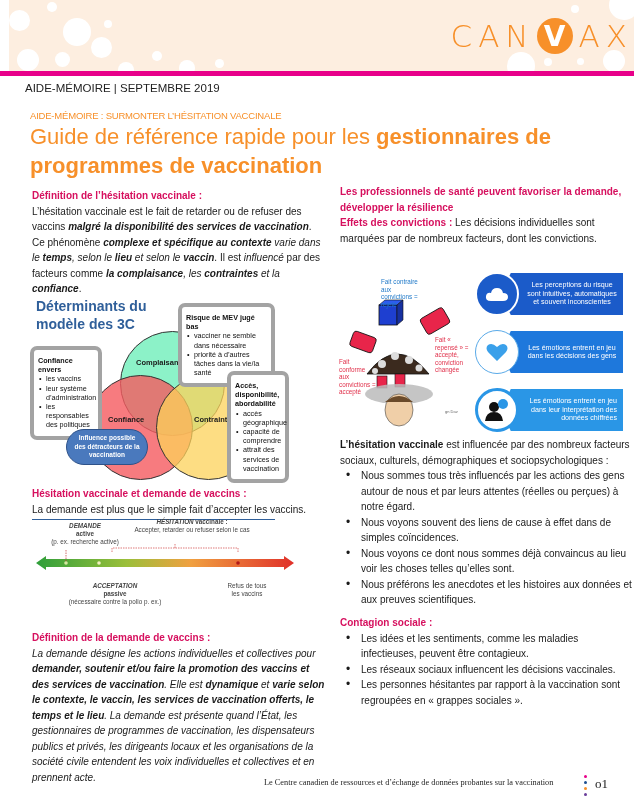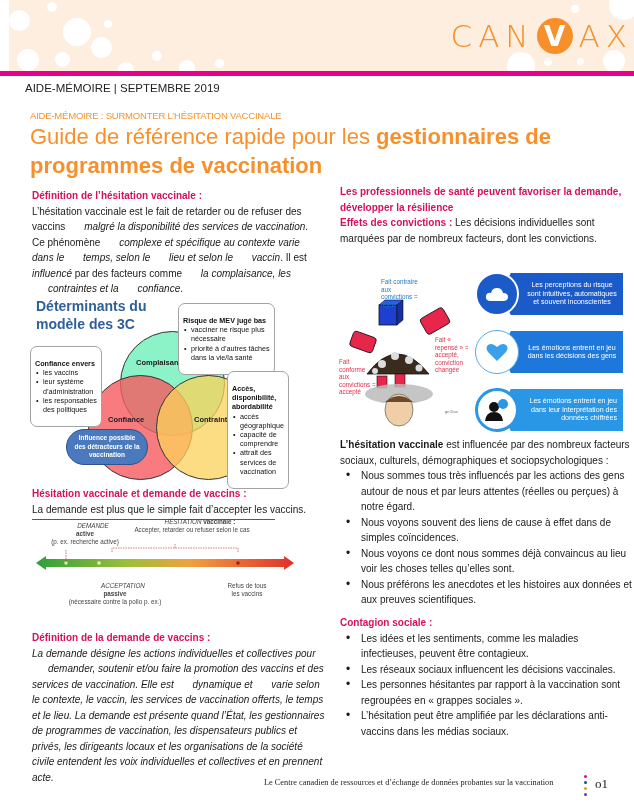--- a/index.html
+++ b/index.html
@@ -19,31 +19,31 @@
   .title { position: absolute; left: 30px; top: 122px; width: 560px; font-size: 22px; color: #f7902a; line-height: 29px; }
   .title b { font-weight: bold; }
 
   .col { position: absolute; width: 290px; font-size: 10px; line-height: 15.5px; }
   .left { left: 32px; }
   .right { left: 340px; }
 
   .h-pink { color: #d6105e; font-weight: bold; }
   .b { font-weight: bold; }
   .i { font-style: italic; }
-  .bi { font-weight: normal; font-style: italic; margin-left: 16px; }
+  .bi { font-weight: bold; font-style: italic; }
 
   ul.bul { list-style: none; margin: 0; padding: 0; }
   ul.bul li { position: relative; padding-left: 21px; }
   ul.bul li::before { content: "•"; position: absolute; left: 6px; top: 0; font-size: 12px; }
 
   
   .venn { position: absolute; left: 28px; top: 293px; width: 268px; height: 178px; }
   .venn .vtitle { position: absolute; left: 8px; top: 4px; font-size: 14px; line-height: 18px; color: #2f5f9a; font-weight: bold; }
   .circ { position: absolute; width: 105px; height: 105px; border-radius: 50%; border: 1.5px solid #333; }
-  .callout { position: absolute; background: #fff; border: 1px solid #a3a3a3; border-radius: 7px; font-size: 7.2px; line-height: 9.2px; padding: 12px 4px; color: #111; }
+  .callout { position: absolute; background: #fff; border: 4px solid #a3a3a3; border-radius: 7px; font-size: 7.2px; line-height: 9.2px; padding: 6px 4px; color: #111; }
   .callout .ct { font-weight: bold; }
   .callout ul { list-style: none; }
   .callout li { position: relative; padding-left: 8px; }
   .callout li::before { content: "•"; position: absolute; left: 1px; }
   .cloud { position: absolute; background: #4a79bd; color: #fff; font-size: 6.5px; font-weight: bold; text-align: center; line-height: 8.5px; border-radius: 22px; padding: 4px 6px; border: 1px solid #2e5289; }
 
   
   .spectrum { position: absolute; left: 30px; top: 522px; width: 270px; height: 96px; font-size: 6.3px; color: #444; }
   .spectrum .lbl { position: absolute; text-align: center; line-height: 8px; }
   .spectrum .arrowbar { position: absolute; left: 6px; top: 46px; width: 258px; height: 12px; }
@@ -121,21 +121,21 @@
     <div class="ct">Confiance envers</div>
     <ul>
       <li>les vaccins</li>
       <li>leur système d’administration</li>
       <li>les responsables des politiques</li>
     </ul>
   </div>
   <div class="callout" style="left:150px;top:10px;width:97px;">
     <div class="ct">Risque de MEV jugé bas</div>
     <ul>
-      <li>vacciner ne risque plus nécessaire</li>
+      <li>vacciner ne semble dans nécessaire</li>
       <li>priorité à d’autres tâches dans la vie/la santé</li>
     </ul>
   </div>
   <div class="callout" style="left:199px;top:78px;width:62px;">
     <div class="ct">Accès, disponibilité, abordabilité</div>
     <ul>
       <li>accès géographique</li>
       <li>capacité de comprendre</li>
       <li>attrait des services de vaccination</li>
     </ul>
@@ -264,21 +264,20 @@
     <li>Nous préférons les anecdotes et les histoires aux données et aux preuves scientifiques.</li>
   </ul>
 </div>
 
 <div class="col right" style="top:615px;width:292px;">
   <div class="h-pink">Contagion sociale :</div>
   <ul class="bul">
     <li>Les idées et les sentiments, comme les maladies infectieuses, peuvent être contagieux.</li>
     <li>Les réseaux sociaux influencent les décisions vaccinales.</li>
     <li>Les personnes hésitantes par rapport à la vaccination sont regroupées en « grappes sociales ».</li>
-    <li>L’hésitation peut être amplifiée par les déclarations anti-vaccins dans les médias sociaux.</li>
   </ul>
 </div>
 
 <div class="footer">Le Centre canadien de ressources et d’échange de données probantes sur la vaccination</div>
 <div class="pagedots">
   <span style="background:#e8008a;"></span>
   <span style="background:#1d4f91;"></span>
   <span style="background:#f7902a;"></span>
   <span style="background:#6a3d9a;"></span>
 </div>

